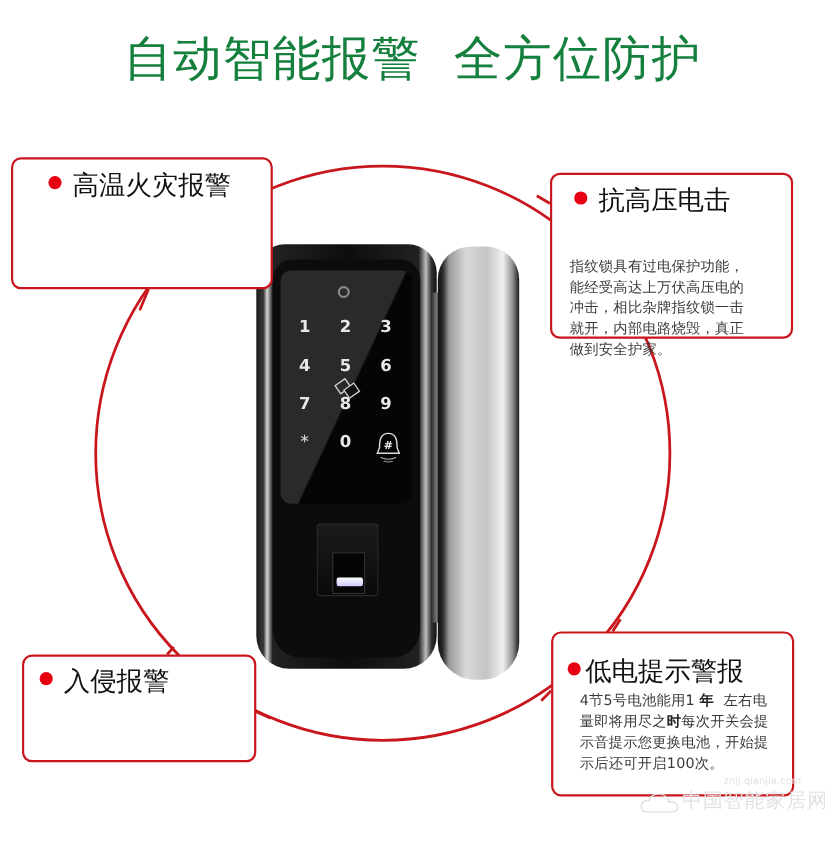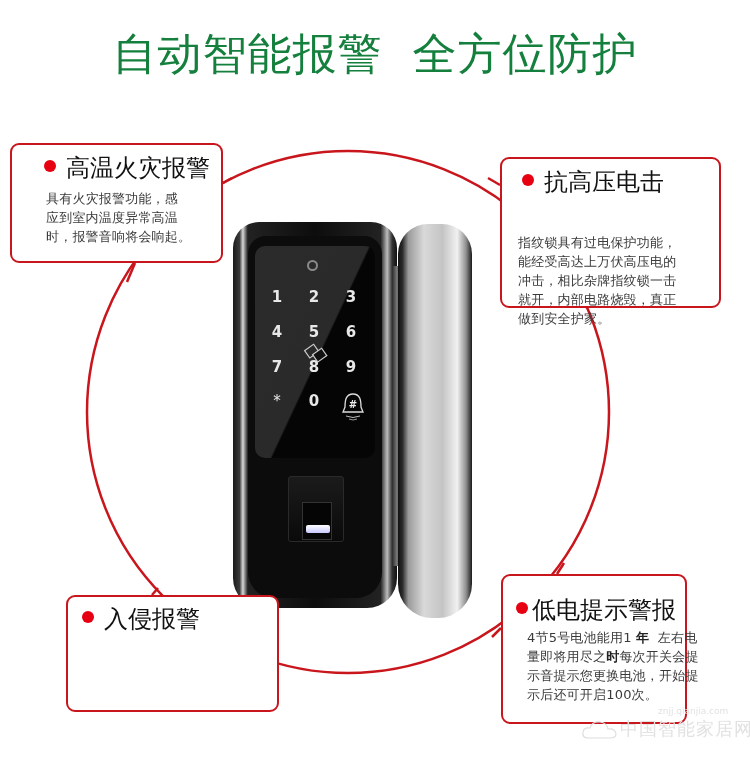--- a/index.html
+++ b/index.html
@@ -21,33 +21,33 @@
   }
   .box .dot {
     display: inline-block; width: 12px; height: 12px; border-radius: 50%; background: #e60012;
     vertical-align: middle; margin-right: 10px; position: relative; top: -3px;
   }
   .box .body {
     position: absolute; color: #3a3a3a; font-size: 13px; line-height: 19px;
     white-space: pre; letter-spacing: 0.2px;
   }
 
-  #box-fire { left: 10px; top: 143px; width: 213px; height: 120px; }
+  #box-fire { left: 10px; top: 143px; width: 238px; height: 120px; }
   #box-fire .title { left: 32px; top: 9px; }
   #box-fire .body { left: 34px; top: 44px; }
 
   #box-shock { left: 500px; top: 157px; width: 221px; height: 151px; }
   #box-shock .title { left: 20px; top: 9px; }
   #box-shock .body { left: 16px; top: 42px; margin-top: 32px; }
 
-  #box-intrusion { left: 20px; top: 595px; width: 213px; height: 117px; margin-left: 46px; }
+  #box-intrusion { left: 20px; top: 595px; width: 213px; height: 98px; }
   #box-intrusion .title { left: 14px; top: 8px; }
   #box-intrusion .body { left: 12px; top: 40px; }
 
-  #box-battery { left: 501px; top: 574px; width: 186px; height: 150px; }
+  #box-battery { left: 501px; top: 574px; width: 221px; height: 150px; }
   #box-battery .title { left: 13px; top: 20px; }
   #box-battery .title .dot { margin-right: 4px; }
   #box-battery .body { left: 24px; top: 52px; }
   .body b { font-weight: bold; color: #222; }
 
   
   .lock-main {
     position: absolute; left: 233px; top: 222px; width: 164px; height: 386px;
     border-radius: 26px 26px 30px 30px;
     background: linear-gradient(90deg, #1a1a1a 0%, #3a3a3a 4%, #d8d8d8 6%, #222 9%, #0d0d0d 50%, #222 90%, #bdbdbd 94%, #333 97%, #111 100%);
@@ -153,23 +153,20 @@
     </div>
   </div>
 </div>
 <div class="hinge"></div>
 <div class="lock-handle"></div>
 
 <div class="box" id="box-fire">
   <div class="title">
     <span class="dot"></span><span>高温火灾报警</span>
   </div>
-  <div class="body">具有火灾报警功能，感
-应到室内温度异常高温
-时，报警音响将会响起。</div>
 </div>
 
 <div class="box" id="box-shock">
   <div class="title">
     <span class="dot"></span><span>抗高压电击</span>
   </div>
   <div class="body">指纹锁具有过电保护功能，
 能经受高达上万伏高压电的
 冲击，相比杂牌指纹锁一击
 就开，内部电路烧毁，真正

